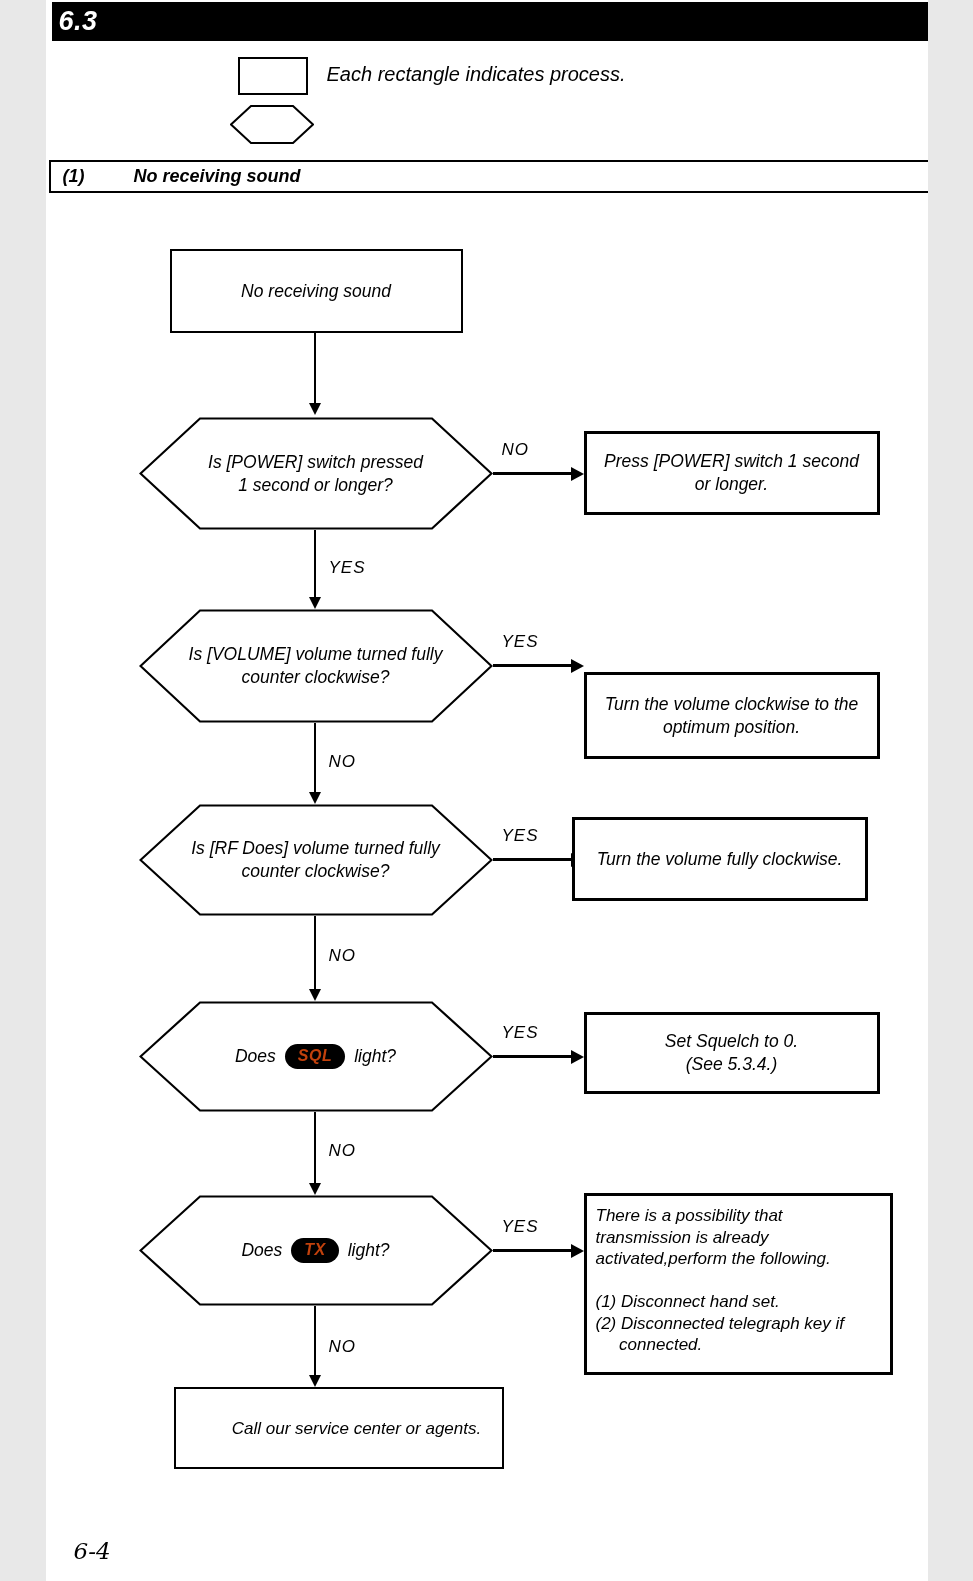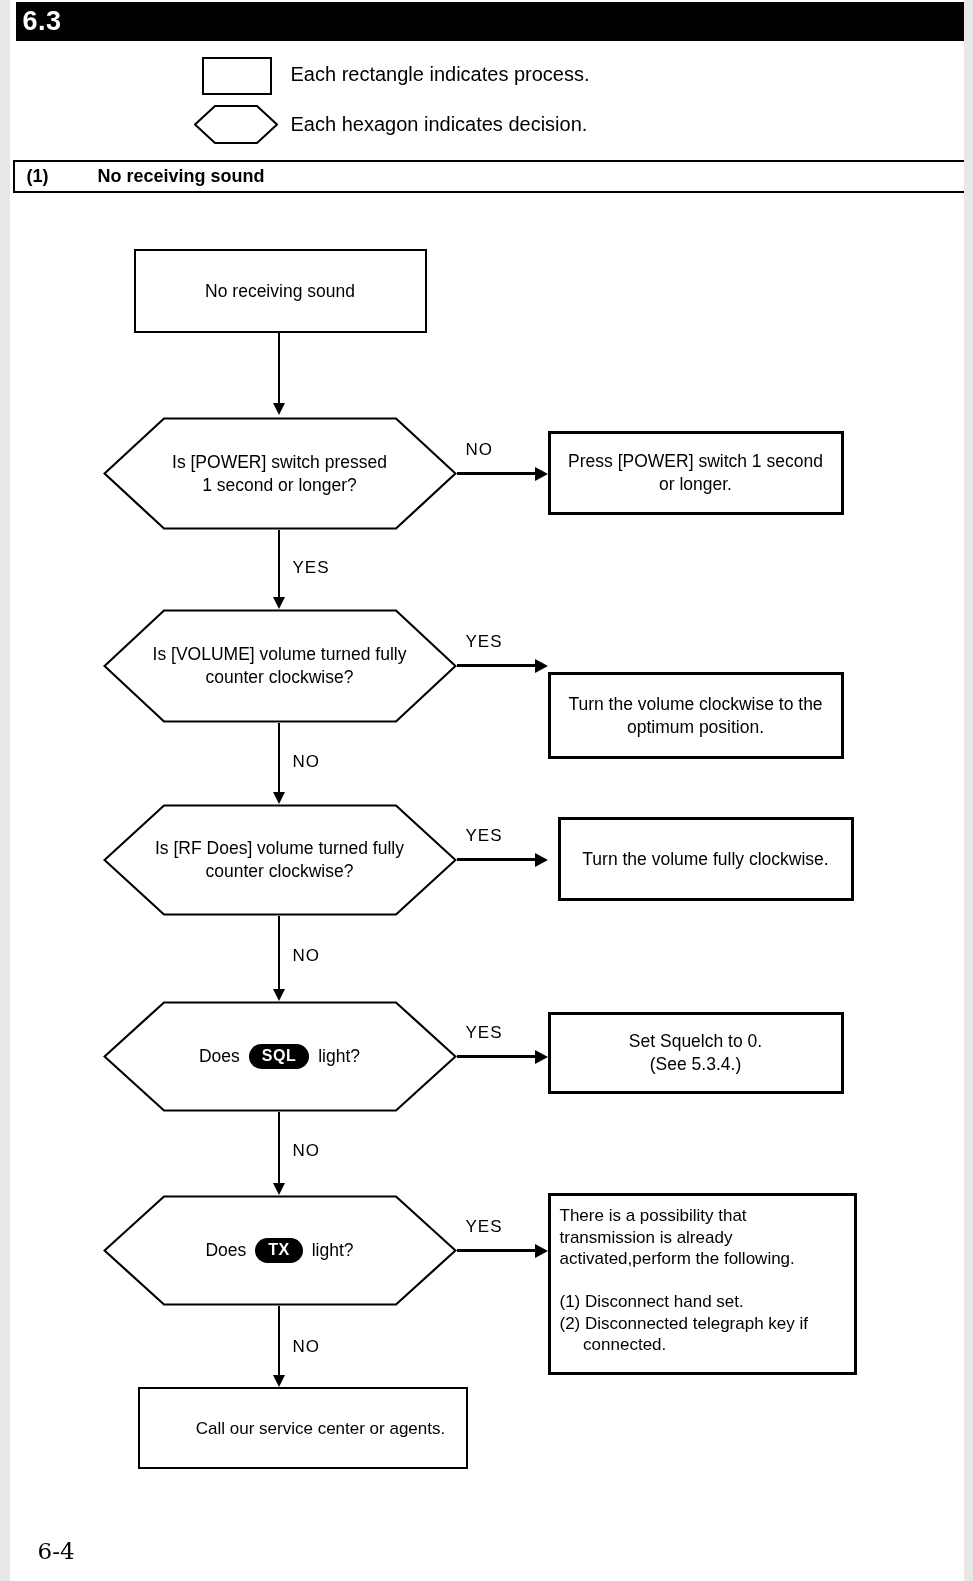--- a/index.html
+++ b/index.html
@@ -1,20 +1,21 @@
 <!DOCTYPE html>
 <html><head>
 <meta charset="utf-8">
 <style>
   html,body { margin:0; padding:0; background:#e8e8e8; }
   .page {
-    position:relative; width:954px; height:1581px; margin:0 auto;
+    position:relative; width:882px; height:1581px; margin:0 auto;
     background:#ffffff; color:#000;
     font-family:"Liberation Sans","DejaVu Sans",sans-serif;
     overflow:hidden;
+    font-style:italic;
   }
 
   
   .header-bar {
     position:absolute; left:6px; top:2px; width:961px; height:39px;
     background:#000; color:#fff; display:flex; align-items:center;
     font-weight:700; font-size:27px; letter-spacing:0.5px;
   }
   .header-bar .num { margin-left:7px; }
   .header-bar .ttl { margin-left:47px; }
@@ -50,21 +51,21 @@
   }
 
   
   .hex { position:absolute; }
   .hex svg { position:absolute; inset:0; width:100%; height:100%; }
   .hex .q {
     position:absolute; inset:0; display:flex; align-items:center; justify-content:center;
     gap:9px; text-align:center; white-space:pre-line; font-size:17.5px; line-height:23px;
   }
   .pill {
-    background:#000; color:#ffffff; font-weight:700; font-size:16px;
+    background:#000; color:#c2410c; font-weight:700; font-size:16px;
     padding:2px 13px 3px; border-radius:14px; letter-spacing:0.5px; line-height:20px;
   }
 
   
   .vconn { position:absolute; width:14px; }
   .vconn .vline { position:absolute; left:6px; top:0; bottom:11px; width:2px; background:#000; }
   .vconn .vhead { position:absolute; left:1px; bottom:0; width:0; height:0;
     border-left:6px solid transparent; border-right:6px solid transparent; border-top:12px solid #000; }
   .hconn { position:absolute; left:447px; width:91px; height:15px; }
   .hconn .hline { position:absolute; left:0; right:12px; top:6px; height:3px; background:#000; }
@@ -87,21 +88,20 @@
     <span class="num">6.3</span>
   </div>
 
   <div class="legend-rect"></div>
   <span class="legend-label" style="left:281px; top:62px;">Each rectangle indicates process.</span>
   <div class="legend-hex-wrap">
     <svg viewBox="0 0 84 39" preserveAspectRatio="none">
       <polygon points="21,1 63,1 83,19.5 63,38 21,38 1,19.5" fill="#fff" stroke="#000" stroke-width="2"></polygon>
     </svg>
   </div>
-  <span class="legend-label" style="left:281px; top:112px;">Each hexagon indicates decision.</span>
 
   <div class="subsection">
     <span class="num">(1)</span>
     <span class="ttl">No receiving sound</span>
   </div>
 
   <div class="box" style="left:124px; top:249px; width:289px; height:80px; border-width:2px;">No receiving sound</div>
 
   <div class="vconn" style="left:262px; top:333px; height:82px;">
     <div class="vline"></div>
@@ -155,21 +155,21 @@
       <polygon points="61,1.5 293,1.5 352.5,56 293,110.5 61,110.5 1.5,56" fill="#fff" stroke="#000" stroke-width="2.2"></polygon>
     </svg>
     <div class="q">Is [RF Does] volume turned fully
 counter clockwise?</div>
   </div>
   <span class="branch-label" style="left:456px; top:826px;">YES</span>
   <div class="hconn" style="top:852px;">
     <div class="hline"></div>
       <div class="hhead"></div>
   </div>
-  <div class="box thick" style="left:548px; top:817px; width:290px; height:78px;">Turn the volume fully clockwise.</div>
+  <div class="box thick" style="left:526px; top:817px; width:290px; height:78px;">Turn the volume fully clockwise.</div>
 
   <span class="branch-label" style="left:283px; top:946px;">NO</span>
   <div class="vconn" style="left:262px; top:916px; height:85px;">
     <div class="vline"></div>
       <div class="vhead"></div>
   </div>
 
   <div class="hex" style="left:93px; top:1001px; width:354px; height:111px;">
     <svg viewBox="0 0 354 111" preserveAspectRatio="none">
       <polygon points="61,1.5 293,1.5 352.5,55.5 293,109.5 61,109.5 1.5,55.5" fill="#fff" stroke="#000" stroke-width="2.2"></polygon>

